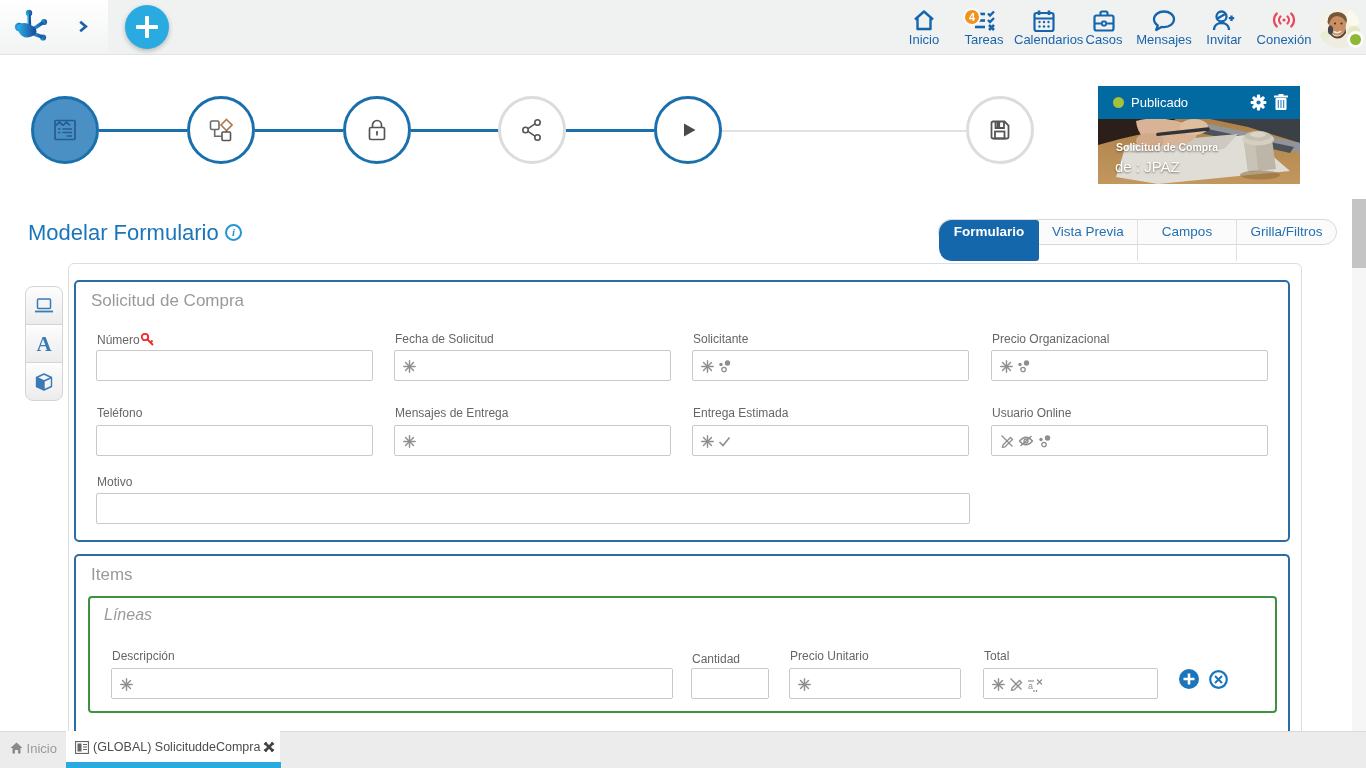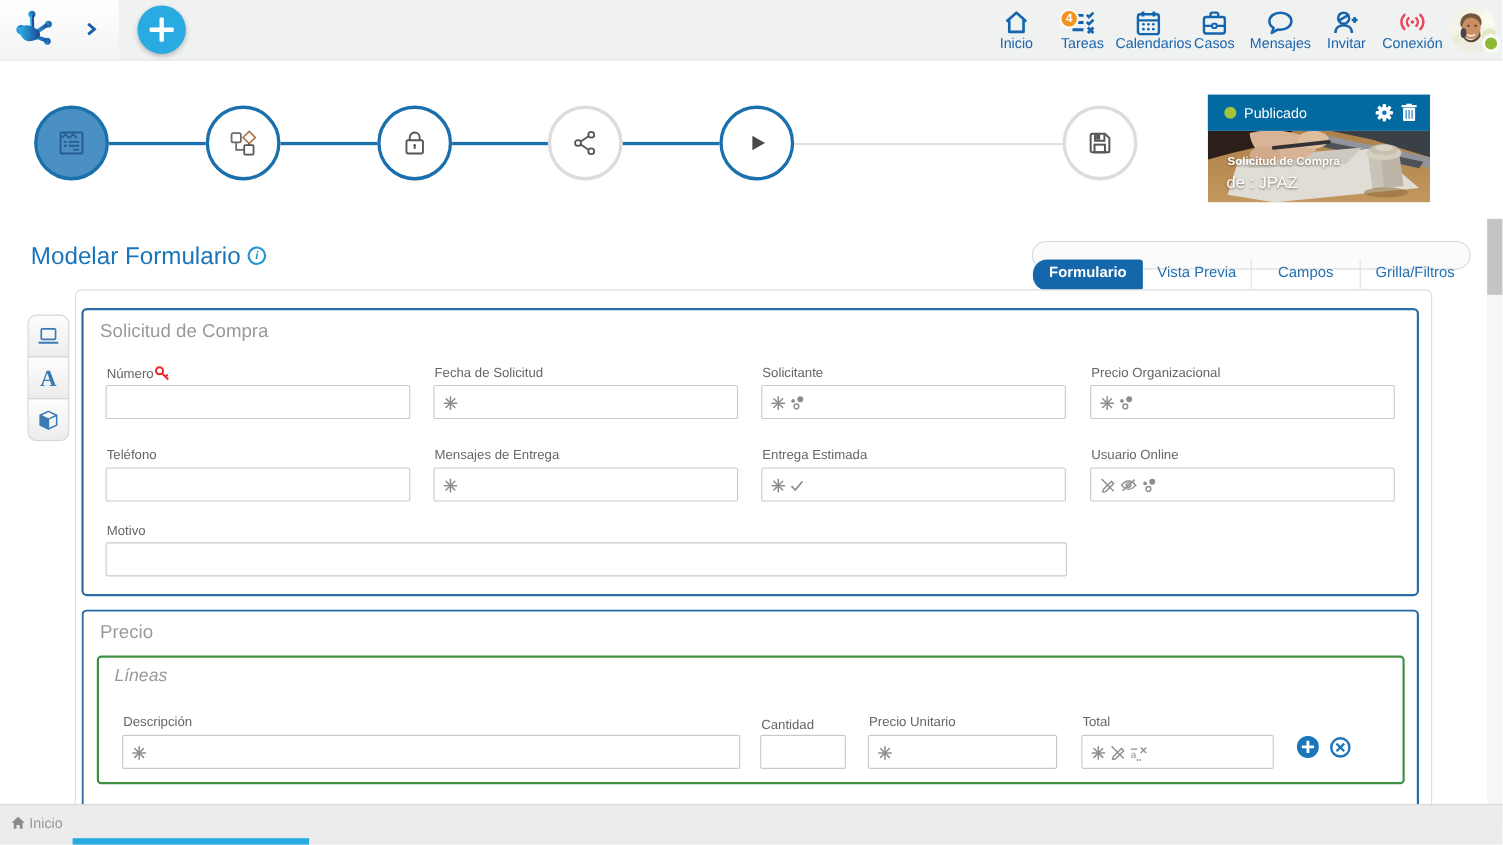--- a/index.html
+++ b/index.html
@@ -44,21 +44,21 @@
 #cardtxt1 { position:absolute; left:18px; top:55px; font-size:10.5px; font-weight:bold; color:#fff; text-shadow:0 1px 2px rgba(60,45,20,.65);}
 #cardtxt2 { position:absolute; left:17px; top:72px; font-size:15px; color:#fff; text-shadow:0 1px 2px rgba(60,45,20,.65);}
 
 
 #heading { position:absolute; left:28px; top:220px; font-size:22px; color:#1b75bb; }
 #info { position:absolute; left:225px; top:224px; width:17px; height:17px; border-radius:50%;
   border:2px solid #2196d3; color:#2196d3; font-size:11px; font-style:italic; font-weight:bold;
   text-align:center; line-height:13px; font-family:"Liberation Serif",serif; }
 #tabs { position:absolute; left:938px; top:219px; width:399px; height:26px;
   border:1px solid #d8d8d8; border-radius:14px; background:#fbfbfb; }
-.tab { position:absolute; top:16px; height:28px; line-height:24px; text-align:center;
+.tab { position:absolute; top:0; height:41px; line-height:24px; text-align:center;
   font-size:13.5px; color:#2270b2; border-right:1px solid #e0e0e0; }
 .tab.active { background:#1467ab; color:#fff; font-weight:bold; border-radius:13px 3px 3px 13px;
   border-right:none; }
 
 
 #canvas { position:absolute; left:68px; top:263px; width:1234px; height:475px;
   border:1px solid #ddd; border-radius:6px; background:#fff; }
 .rail { position:absolute; left:25px; width:38px; height:39px;
   background:linear-gradient(#fdfdfd,#ececec); border:1px solid #d5d5d5; }
 .rail svg, .rail span { position:absolute; left:50%; top:50%; transform:translate(-50%,-50%); }
@@ -479,21 +479,21 @@
   <svg width="14" height="14" viewBox="0 0 14 14">
           <use href="#molg"></use>
         </svg>
 </span>
     </div>
 
 <div class="flabel" style="left:97px;top:475px">Motivo</div>
 <div class="finput" style="left:96px;top:493px;width:874px"></div>
 
 <fieldset style="left:74px;top:554px;width:1216px;height:200px;border-bottom:none"></fieldset>
-<div class="ftitle" style="left:87px;top:565px;padding:0 4px;">Precio</div>
+<div class="ftitle" style="left:87px;top:565px;padding:0 4px;">Items</div>
 
 <fieldset class="green" style="left:88px;top:596px;width:1189px;height:117px"></fieldset>
 <div class="ftitle" style="left:100px;top:606px;padding:0 4px;font-size:16px;font-style:italic;">Líneas</div>
 
 <div class="flabel" style="left:112px;top:649px">Descripción</div>
 <div class="finput" style="left:111px;top:668px;width:562px">
       <span class="ic">
         <svg width="13" height="13" viewBox="0 0 13 13">
           <use href="#astg"></use>
         </svg>
@@ -544,15 +544,27 @@
 <div id="sbtrack"></div>
 <div id="sbthumb"></div>
 <div id="sbarrow"></div>
 
 <div id="footer"></div>
 <div id="finicio">
   <svg width="13" height="12" viewBox="0 0 13 12" style="vertical-align:-1px">
         <path d="M0.5 6 L6.5 0.5 L12.5 6 H10.5 V11.5 H8 V8 H5 V11.5 H2.5 V6 Z" fill="#8a8a8a"></path>
       </svg>
   Inicio</div>
+<div id="ftab">
+  <svg width="14" height="13" viewBox="0 0 14 13" style="position:absolute;left:9px;top:10px">
+    <rect x="0.5" y="0.5" width="13" height="12" fill="none" stroke="#666" stroke-width="1.2"></rect>
+    <rect x="2.5" y="2.5" width="4" height="8" fill="#666"></rect>
+    <path d="M8 3.5 H12 M8 6 H12 M8 8.5 H12" stroke="#666" stroke-width="1.2"></path>
+  </svg>
+  <div style="position:absolute;left:27px;top:9px;font-size:12.5px;color:#4d4d4d;white-space:nowrap">(GLOBAL) SolicituddeCompra</div>
+  <svg width="12" height="12" viewBox="0 0 12 12" style="position:absolute;left:197px;top:10px">
+    <path d="M2 2 L10 10 M10 2 L2 10" stroke="#444" stroke-width="2.6"></path>
+    <path d="M1.2 3.5 L3.5 1.2 M8.5 1.2 L10.8 3.5 M1.2 8.5 L3.5 10.8 M8.5 10.8 L10.8 8.5" stroke="#444" stroke-width="1.6"></path>
+  </svg>
+</div>
 <div id="funder"></div>
 
 </div>
 
 </body></html>

